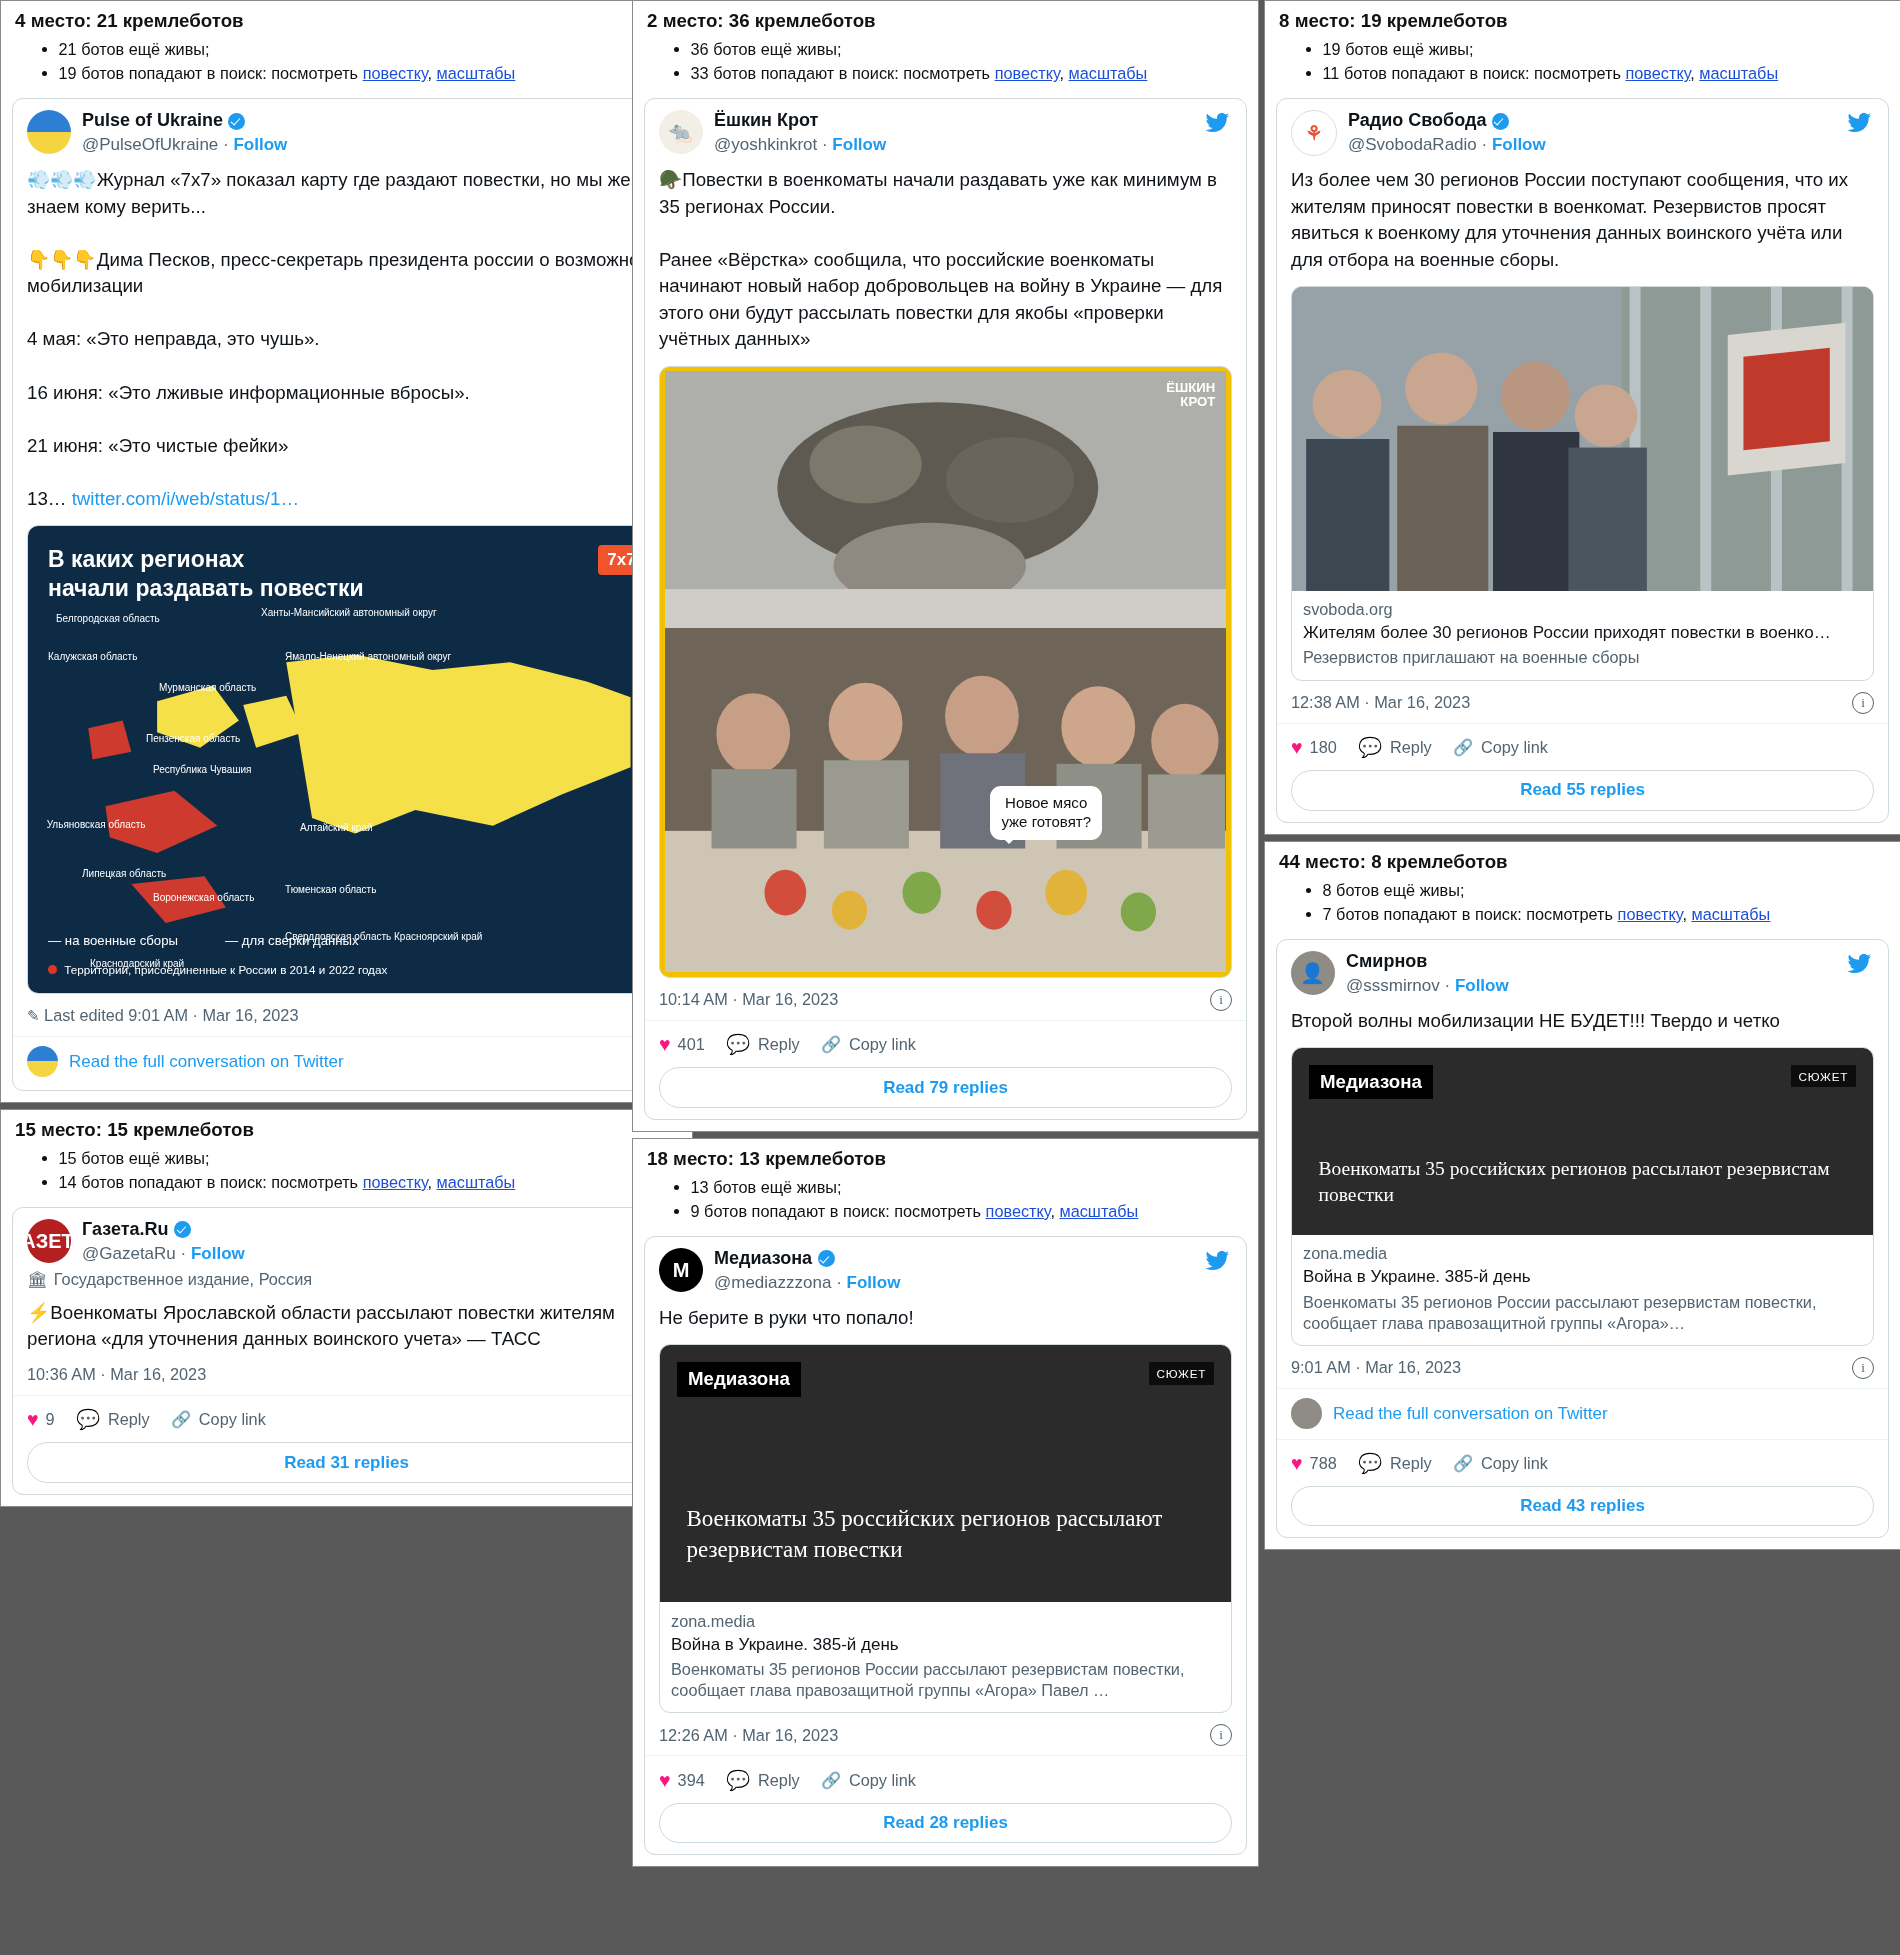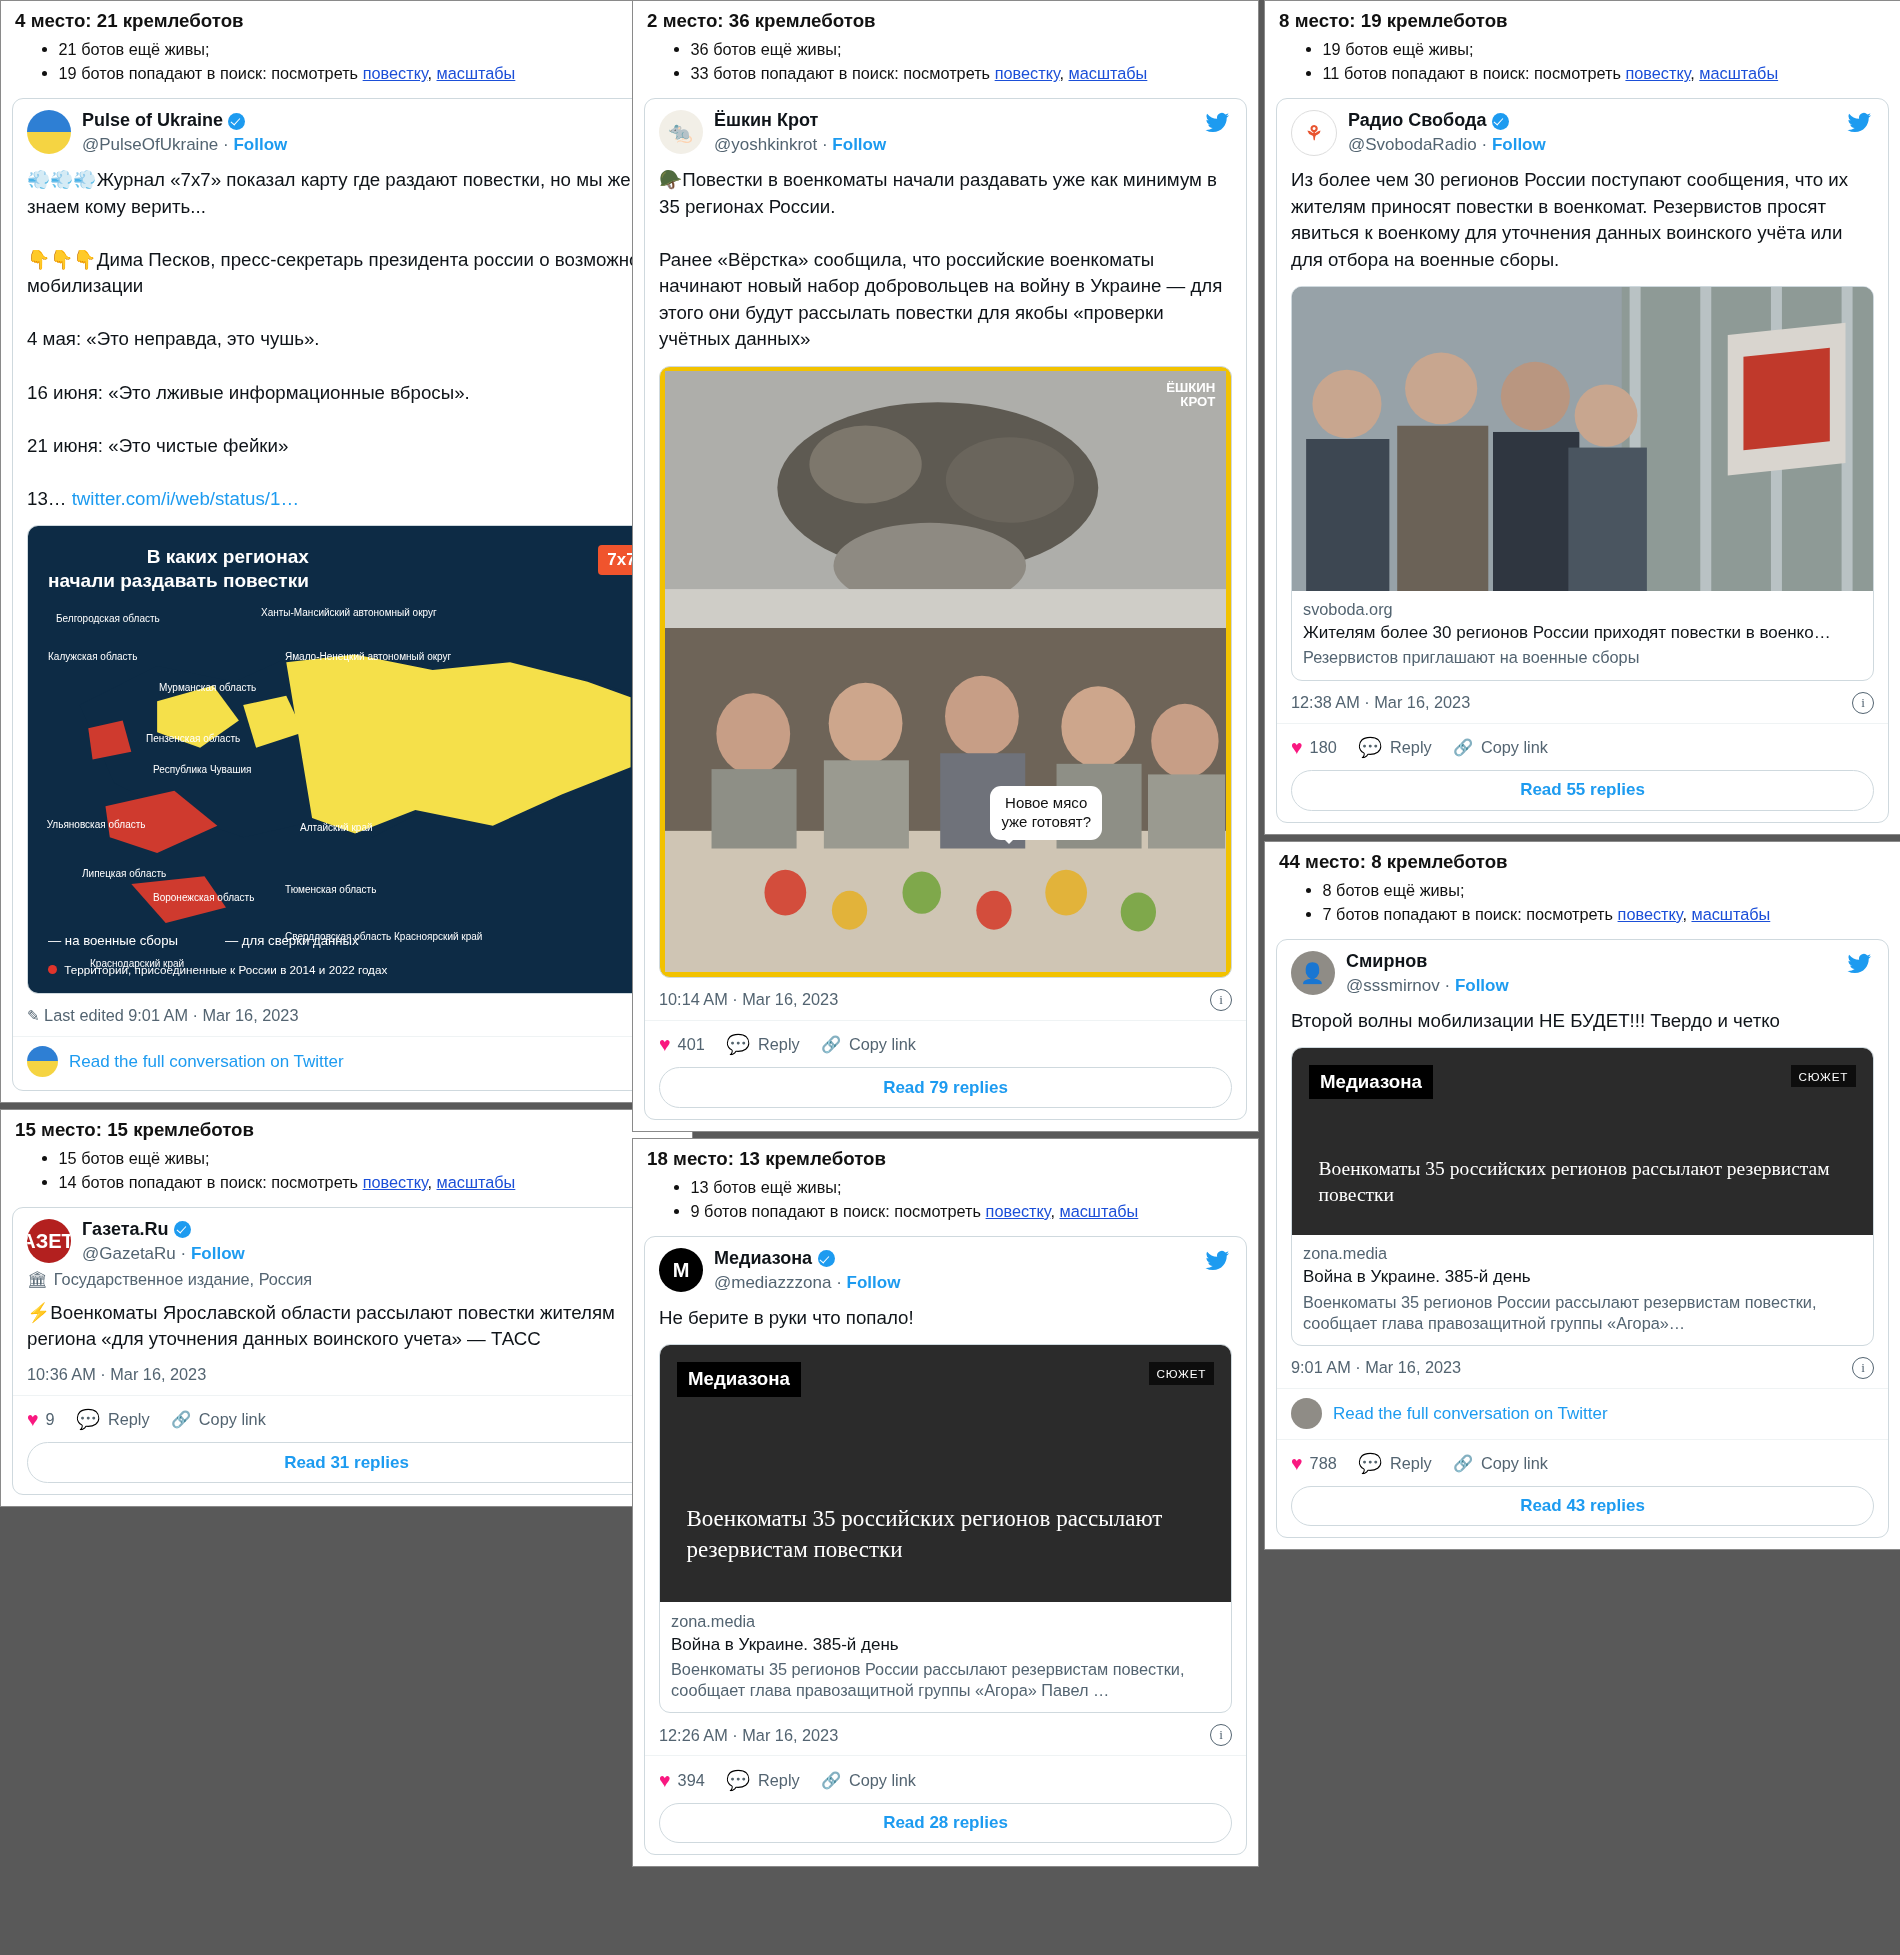--- a/index.html
+++ b/index.html
@@ -142,21 +142,21 @@
     position:absolute;left:26.5px;right:26.5px;bottom:37px;color:#fff;font-size:23px;line-height:1.35;
     font-family:"Liberation Serif", serif;
   }
   .mz-thumb.small{height:187px;}
   .mz-thumb.small .mz-headline{font-size:19.5px;bottom:26.5px;}
 
   
   .map-img{
     background:#0d2b45;height:467px;position:relative;overflow:hidden;
   }
-  .map-title{color:#fff;font-weight:bold;font-size:19px;position:absolute;left:20px;top:18.7px;line-height:1.3;text-align:right;}
+  .map-title{color:#fff;font-weight:bold;font-size:23px;position:absolute;left:20px;top:18.7px;line-height:1.3;}
   .map-badge{position:absolute;right:20px;top:18.7px;background:#f0542d;color:#fff;font-weight:bold;font-size:17px;padding:5.4px 9.3px;border-radius:3.9px;}
   .map-legend{position:absolute;left:20px;bottom:45px;color:#fff;font-size:13.2px;display:flex;gap:47px;}
   .map-note{position:absolute;left:20px;bottom:17px;color:#fff;font-size:11.7px;display:flex;align-items:center;gap:7px;}
   .red-dot{width:9.3px;height:9.3px;border-radius:50%;background:#e0342b;display:inline-block;}
   .map-label{position:absolute;color:#fff;font-size:10px;line-height:1.25;text-align:center;}
 
   .photo-svoboda{height:304px;background:#6e7b84;position:relative;overflow:hidden;}
   .krot-media{background:#f2c200;padding:4.7px;}
   .krot-top{height:257px;background:#9a9a95;position:relative;}
   .krot-bottom{height:344px;background:#6c6052;position:relative;}

